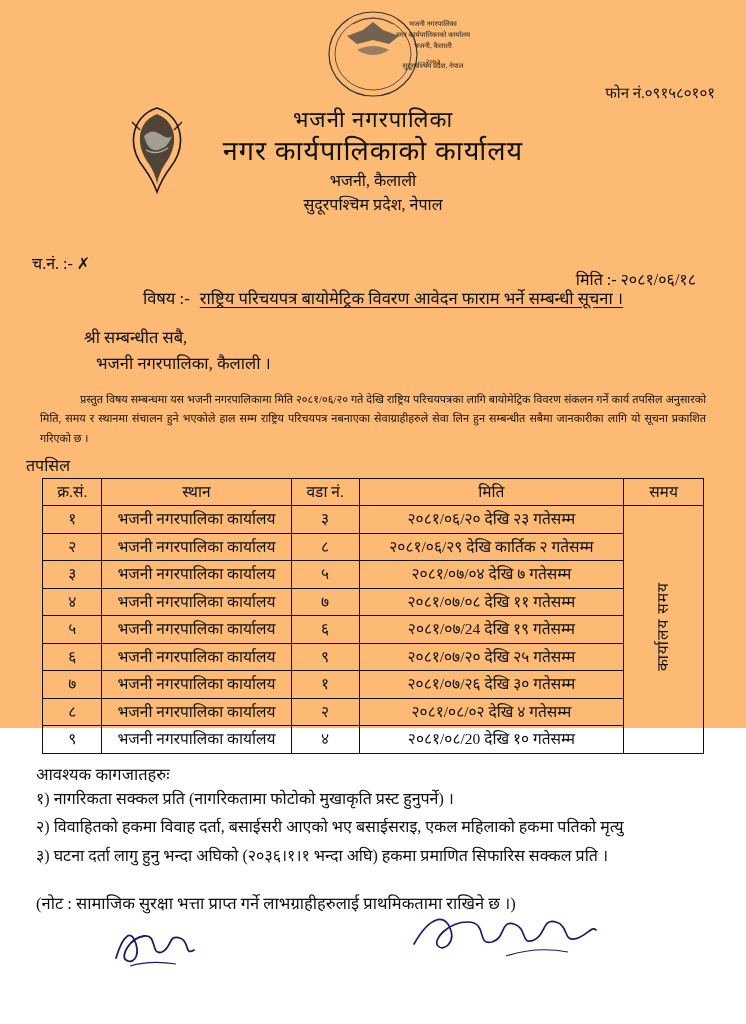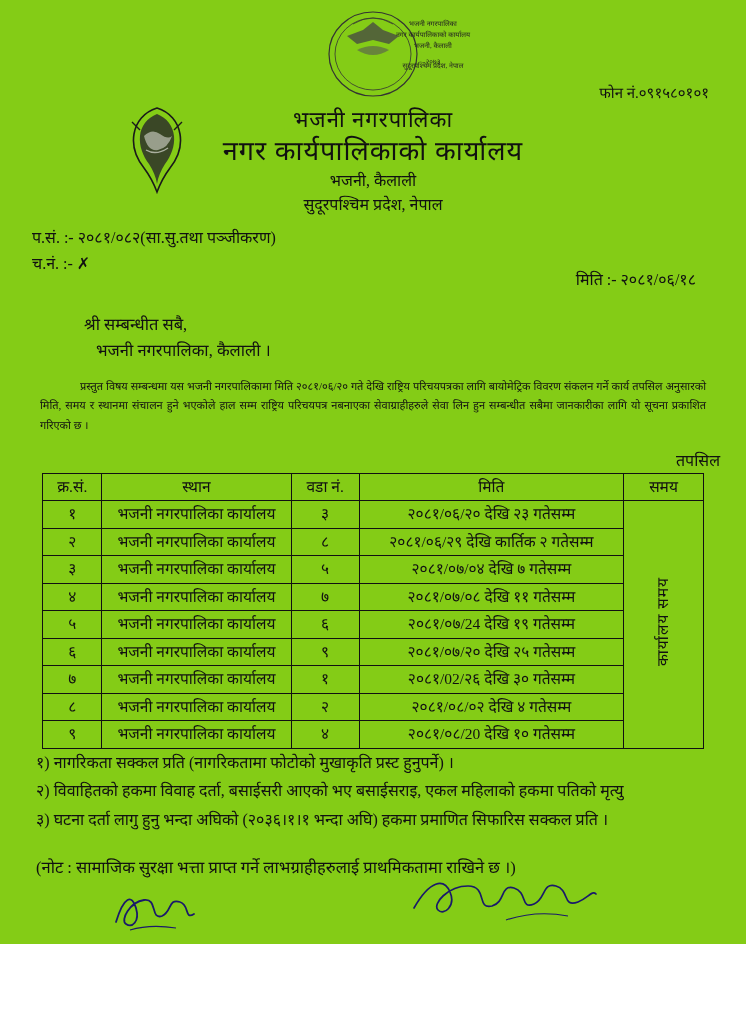--- a/index.html
+++ b/index.html
@@ -11,24 +11,24 @@
     width: 746px;
     height: 1024px;
     font-family: "Liberation Serif", "DejaVu Serif", serif;
     color: #111;
     position: relative;
     overflow: hidden;
   }
   .page {
     position: relative;
     width: 746px;
-    height: 944px;
+    height: 728px;
     box-sizing: border-box;
     padding: 10px 26px 0 26px;
-    background: #84cc16;
+    background: #fdba74;
   }
 
   
   .header {
     position: relative;
     text-align: center;
     min-height: 210px;
   }
   .emblem-top {
     margin: 0 auto;
@@ -53,21 +53,21 @@
     color: #222;
   }
   .seal-l1 { top: 10px; }
   .seal-l2 { top: 21px; }
   .seal-l3 { top: 32px; }
   .seal-l4 { top: 52px; }
   .seal-l5 { top: 48px; font-family: Liberation Mono, monospace; }
 
   .phone {
     position: absolute;
-    right: 11px;
+    right: 5px;
     top: 72px;
     font-size: 15px;
     white-space: nowrap;
     font-family: Liberation Serif, serif;
   }
 
   .crest {
     position: absolute;
     left: 88px;
     top: 96px;
@@ -113,40 +113,40 @@
   .subject {
     margin-top: 8px;
     text-align: center;
     font-size: 16.5px;
     padding-left: 20px;
   }
   .subject .label { margin-right: 6px; }
   .subject .value { text-decoration: underline; text-underline-offset: 3px; }
 
   .addressee {
-    margin-top: 34px;
+    margin-top: 16px;
     font-size: 16.5px;
     padding-left: 58px;
     line-height: 1.55;
   }
   .addressee .l2 { padding-left: 12px; display: block; }
 
   .body-para {
     margin-top: 14px;
     font-size: 11px;
     line-height: 1.75;
     text-align: justify;
     padding: 0 14px 0 14px;
     text-indent: 40px;
   }
 
   .tapasil {
-    text-align: right;
-    font-size: 16px;
-    margin-top: 14px;
+    text-align: left;
+    font-size: 16px;
+    margin-top: 6px;
     margin-bottom: 2px;
   }
 
   
   table.main {
     border-collapse: collapse;
     width: 662px;
     margin: 0 auto;
     font-size: 15.5px;
   }
@@ -253,34 +253,34 @@
 
     <div class="office-block">
       <div class="muni-name">भजनी नगरपालिका</div>
       <div class="office-name">नगर कार्यपालिकाको कार्यालय</div>
       <div class="place">भजनी, कैलाली</div>
       <div class="province">सुदूरपश्चिम प्रदेश, नेपाल</div>
     </div>
   </div>
 
   <div class="refs">
-    <div class="ref-pa">
-      <span>प.सं. :-</span>
-      <span>२०८१/०८२(सा.सु.तथा पञ्जीकरण)</span>
-    </div>
     <div class="ref-cha">
       <span>च.नं. :-</span>
       <span class="strike">✗</span>
     </div>
     <div class="ref-date">
       <span>मिति :-</span>
       <span>२०८१/०६/१८</span>
     </div>
   </div>
 
+  <div class="subject">
+    <span class="label">विषय :-</span>
+    <span class="value">राष्ट्रिय परिचयपत्र बायोमेट्रिक विवरण आवेदन फाराम भर्ने सम्बन्धी सूचना ।</span>
+  </div>
 
   <div class="addressee">
     <span>श्री सम्बन्धीत सबै,</span>
     <span class="l2">भजनी नगरपालिका, कैलाली ।</span>
   </div>
 
   <div class="body-para">प्रस्तुत विषय सम्बन्धमा यस भजनी नगरपालिकामा मिति २०८१/०६/२० गते देखि राष्ट्रिय परिचयपत्रका लागि बायोमेट्रिक विवरण संकलन गर्ने कार्य तपसिल अनुसारको मिति, समय र स्थानमा संचालन हुने भएकोले हाल सम्म राष्ट्रिय परिचयपत्र नबनाएका सेवाग्राहीहरुले सेवा लिन हुन सम्बन्धीत सबैमा जानकारीका लागि यो सूचना प्रकाशित गरिएको छ ।</div>
 
   <div class="tapasil">तपसिल</div>
 
@@ -331,37 +331,38 @@
       <tr>
         <td>६</td>
         <td>भजनी नगरपालिका कार्यालय</td>
         <td>९</td>
         <td class="date-cell">२०८१/०७/२० देखि २५ गतेसम्म</td>
       </tr>
       <tr>
         <td>७</td>
         <td>भजनी नगरपालिका कार्यालय</td>
         <td>१</td>
-        <td class="date-cell">२०८१/02/२६ देखि ३० गतेसम्म</td>
+        <td class="date-cell">२०८१/०७/२६ देखि ३० गतेसम्म</td>
       </tr>
       <tr>
         <td>८</td>
         <td>भजनी नगरपालिका कार्यालय</td>
         <td>२</td>
         <td class="date-cell">२०८१/०८/०२ देखि ४ गतेसम्म</td>
       </tr>
       <tr>
         <td>९</td>
         <td>भजनी नगरपालिका कार्यालय</td>
         <td>४</td>
         <td class="date-cell">२०८१/०८/20 देखि १० गतेसम्म</td>
       </tr>
     </tbody>
   </table>
 
+  <div class="docs-title">आवश्यक कागजातहरुः</div>
   <div class="docs-list">
     <span class="item">
       <span>१)</span>
       <span>नागरिकता सक्कल प्रति (नागरिकतामा फोटोको मुखाकृति प्रस्ट हुनुपर्ने) ।</span>
     </span>
     <span class="item">
       <span>२)</span>
       <span>विवाहितको हकमा विवाह दर्ता, बसाईसरी आएको भए बसाईसराइ, एकल महिलाको हकमा पतिको मृत्यु</span>
     </span>
     <span class="item">

